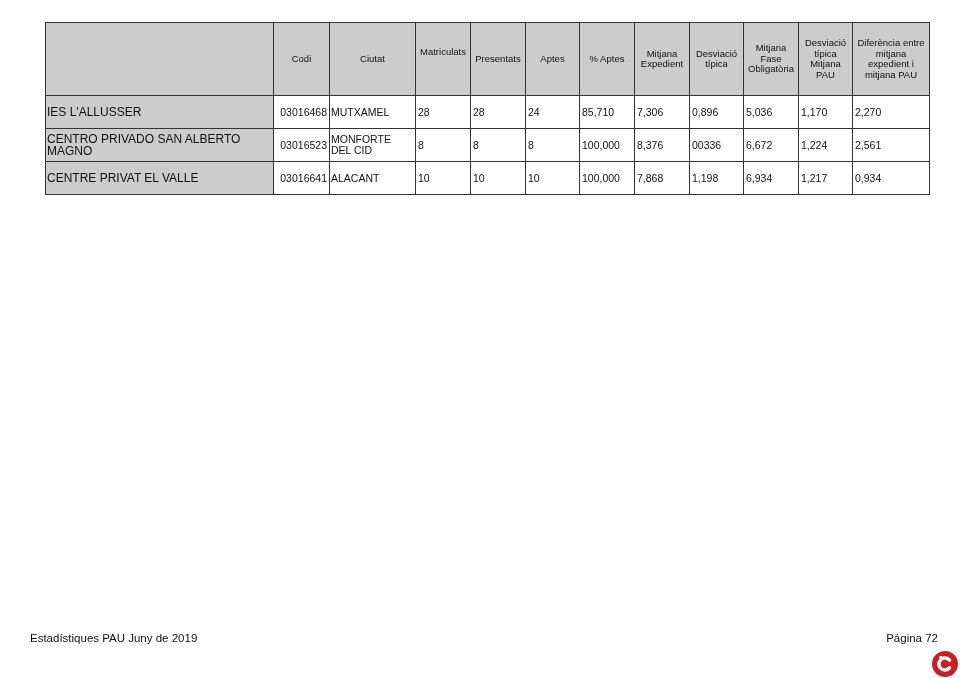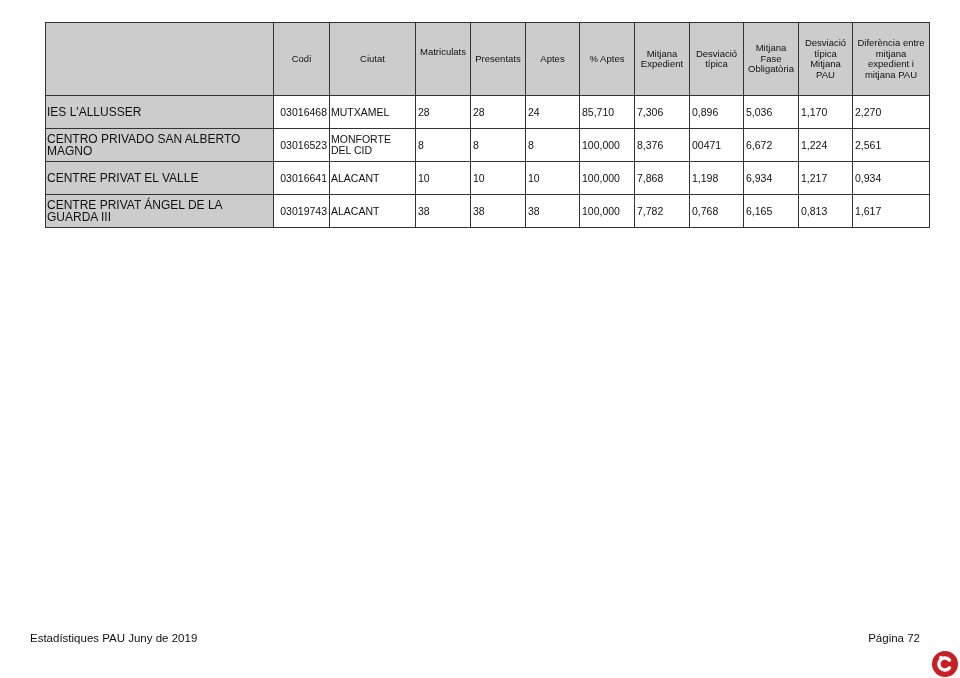--- a/index.html
+++ b/index.html
@@ -28,21 +28,21 @@
     }
     table.pau tbody td.name {
       background: #cccccc; text-align: left; font-size: 12px; line-height: 12px; padding-left: 1px;
     }
     table.pau tbody td.codi { text-align: right; padding-left: 4px; }
     table.pau tbody td.city { text-align: left; padding-left: 1px; }
     .footer-left {
       position: absolute; left: 30px; top: 632px; font-size: 11.5px;
     }
     .footer-right {
-      position: absolute; right: 40px; top: 632px; font-size: 11.5px;
+      position: absolute; right: 22px; top: 632px; font-size: 11.5px;
     }
     .logo {
       position: absolute; left: 932px; top: 651px; width: 26px; height: 26px;
       border-radius: 50%; background: #c62026;
     }
     .logo svg { display: block; }
   </style>
 </head>
 <body>
 
@@ -94,53 +94,39 @@
     </tr>
     <tr>
       <td class="name">CENTRO PRIVADO SAN ALBERTO MAGNO</td>
       <td class="codi">03016523</td>
       <td class="city">MONFORTE DEL CID</td>
       <td>8</td>
       <td>8</td>
       <td>8</td>
       <td>100,000</td>
       <td>8,376</td>
-      <td>00471</td>
+      <td>00336</td>
       <td>6,672</td>
       <td>1,224</td>
       <td>2,561</td>
     </tr>
     <tr>
       <td class="name">CENTRE PRIVAT EL VALLE</td>
       <td class="codi">03016641</td>
       <td class="city">ALACANT</td>
       <td>10</td>
       <td>10</td>
       <td>10</td>
       <td>100,000</td>
       <td>7,868</td>
       <td>1,198</td>
       <td>6,934</td>
       <td>1,217</td>
       <td>0,934</td>
     </tr>
-    <tr>
-      <td class="name">CENTRE PRIVAT ÁNGEL DE LA GUARDA III</td>
-      <td class="codi">03019743</td>
-      <td class="city">ALACANT</td>
-      <td>38</td>
-      <td>38</td>
-      <td>38</td>
-      <td>100,000</td>
-      <td>7,782</td>
-      <td>0,768</td>
-      <td>6,165</td>
-      <td>0,813</td>
-      <td>1,617</td>
-    </tr>
   </tbody>
 </table>
 
 <div class="footer-left">Estadístiques PAU Juny de 2019</div>
 <div class="footer-right">Página 72</div>
 
 <div class="logo">
   <svg width="26" height="26" viewBox="0 0 26 26">
     <path d="M17.5 9.2 A6 6 0 1 0 17.5 16.8" fill="none" stroke="#ffffff" stroke-width="3.4" stroke-linecap="round"></path>
     <circle cx="9" cy="6.5" r="1.8" fill="#ffffff"></circle>

